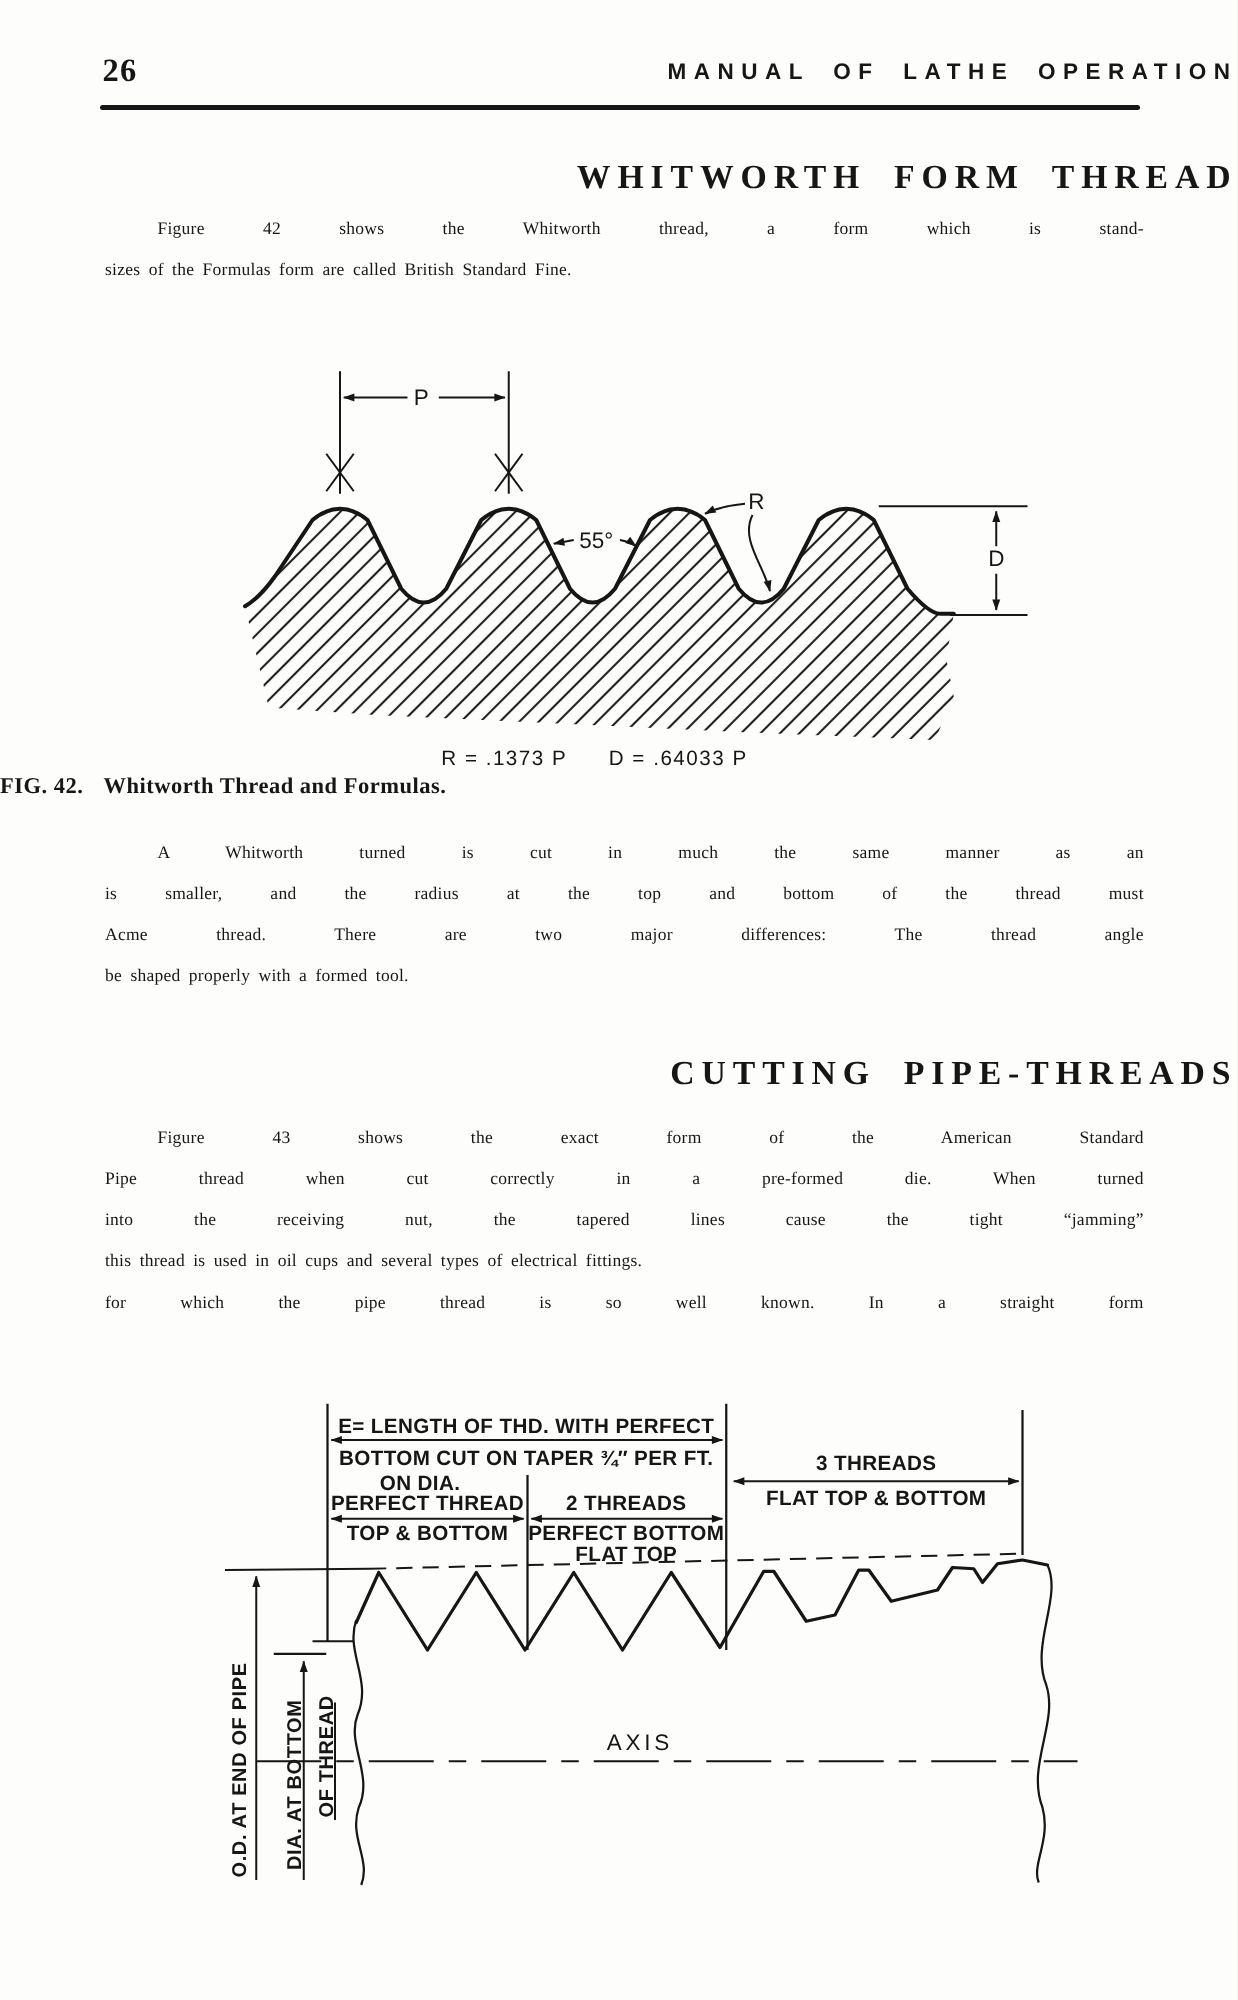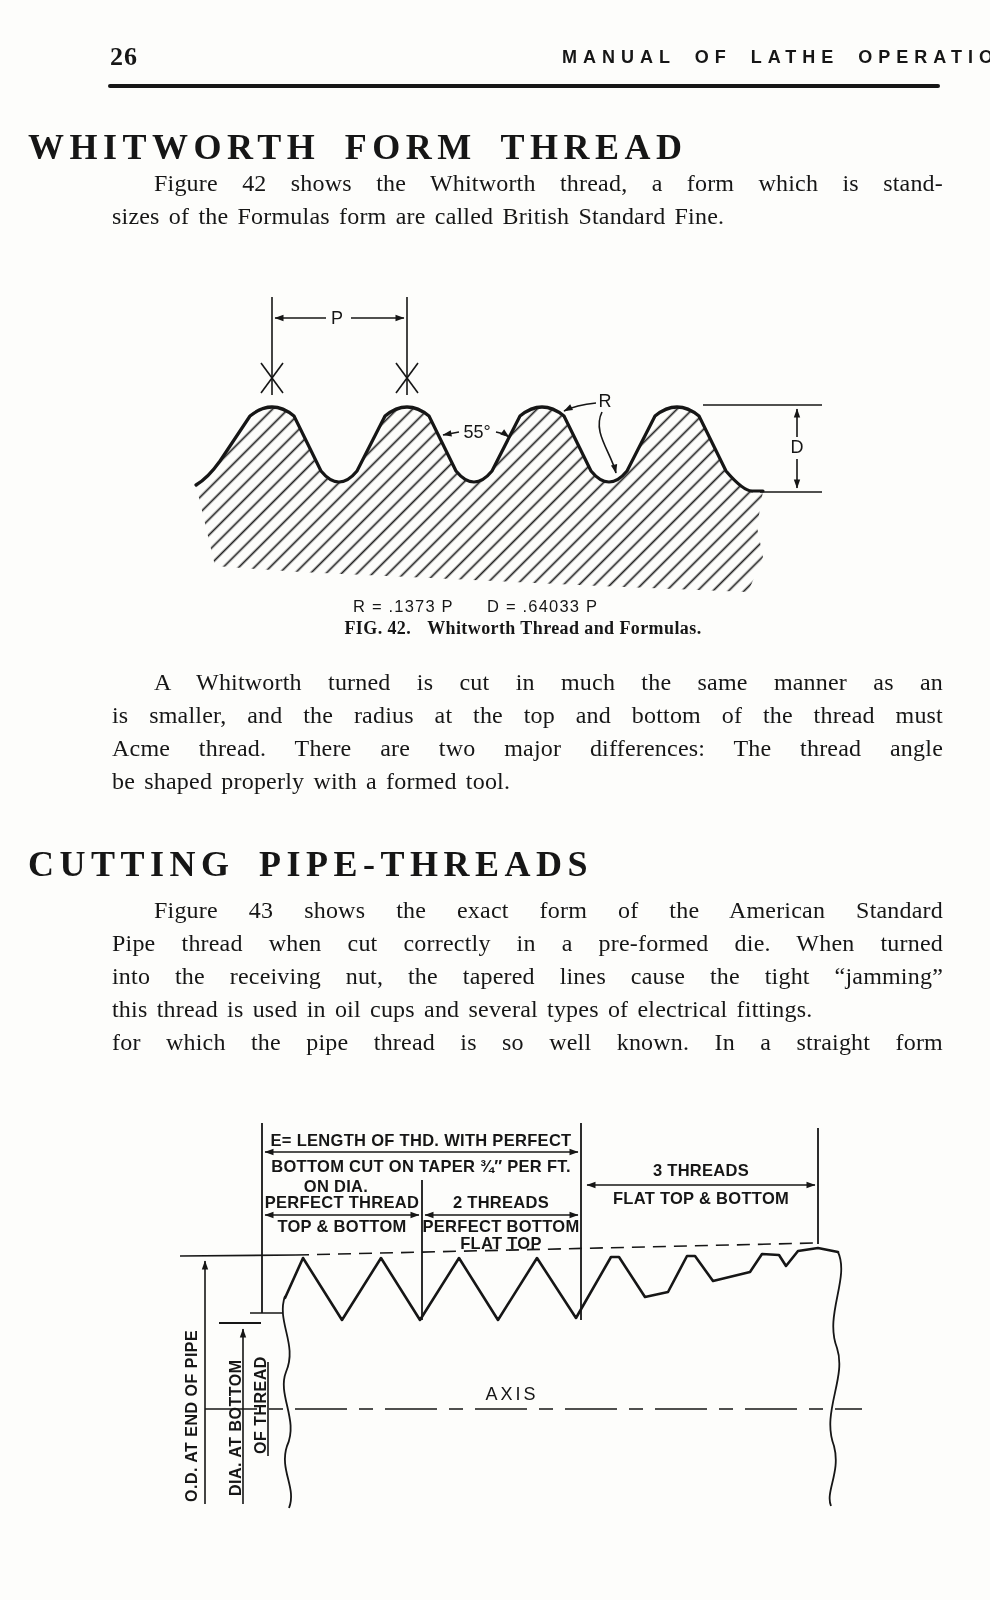--- a/index.html
+++ b/index.html
@@ -1,41 +1,41 @@
 <!DOCTYPE html>
 <html><head>
 <meta charset="utf-8">
 <style>
   html,body { margin:0; padding:0; background:#e8e8e4; }
   .page {
     position:relative; width:990px; height:1600px;
     background:#fdfdfb; color:#161616; overflow:hidden;
     font-family:"Liberation Serif","DejaVu Serif",serif;
   }
-  .abs { position:absolute;margin-left:28px; }
+  .abs { position:absolute; }
   
   .pagenum { left:82px; top:42px; font-size:26px; font-weight:700; letter-spacing:1px; }
   .runtitle {
     left:0; top:47px; width:990px; text-align:right;
     font-family:"Liberation Sans","DejaVu Sans",sans-serif;
     font-size:18px; font-weight:700; letter-spacing:6px; word-spacing:8px;
   }
   .rule { left:80px; top:84px; width:832px; height:4px; background:#161616; border-radius:2px; }
   
   .heading {
-    left:0; width:990px; text-align:left; font-weight:700;
-    font-size:36px; letter-spacing:5.5px; word-spacing:10px;
+    left:0; width:990px; text-align:right; font-weight:700;
+    font-size:27px; letter-spacing:5.5px; word-spacing:10px;
   }
   
-  .para { left:84px; width:831px; font-size:24px; line-height:33px; word-spacing:3px; letter-spacing:0.2px; }
+  .para { left:84px; width:831px; font-size:14px; line-height:33px; word-spacing:3px; letter-spacing:0.2px; }
   .bline { text-align:justify; text-align-last:justify; }
   .bline-last { text-align-last:left; }
   .para .bline:first-child { padding-left:42px; }
   
-  .caption { left:0; width:990px; text-align:center; font-size:18px; font-weight:700; letter-spacing:0.4px; }
+  .caption { left:0; width:990px; text-align:left; font-size:18px; font-weight:700; letter-spacing:0.4px; }
   .caption .cap-label { margin-right:16px; }
   
   .fig { position:absolute; left:0; width:990px; }
   .fdim  { font-family:"Liberation Sans","DejaVu Sans",sans-serif; font-size:18px; fill:#161616; }
   .fform { font-family:"Liberation Sans","DejaVu Sans",sans-serif; font-size:16.5px; letter-spacing:1.2px; fill:#161616; }
   .flab  { font-family:"Liberation Sans","DejaVu Sans",sans-serif; font-size:16.5px; font-weight:700; letter-spacing:0.3px; fill:#161616; }
   .flabv { font-family:"Liberation Sans","DejaVu Sans",sans-serif; font-size:16px;  font-weight:700; letter-spacing:0.5px; fill:#161616; }
   .faxis { font-family:"Liberation Sans","DejaVu Sans",sans-serif; font-size:18px; letter-spacing:3px; fill:#161616; }
   .ln { stroke:#161616; stroke-width:1.6; fill:none; }
   .ln2 { stroke:#161616; stroke-width:1.8; fill:none; }

